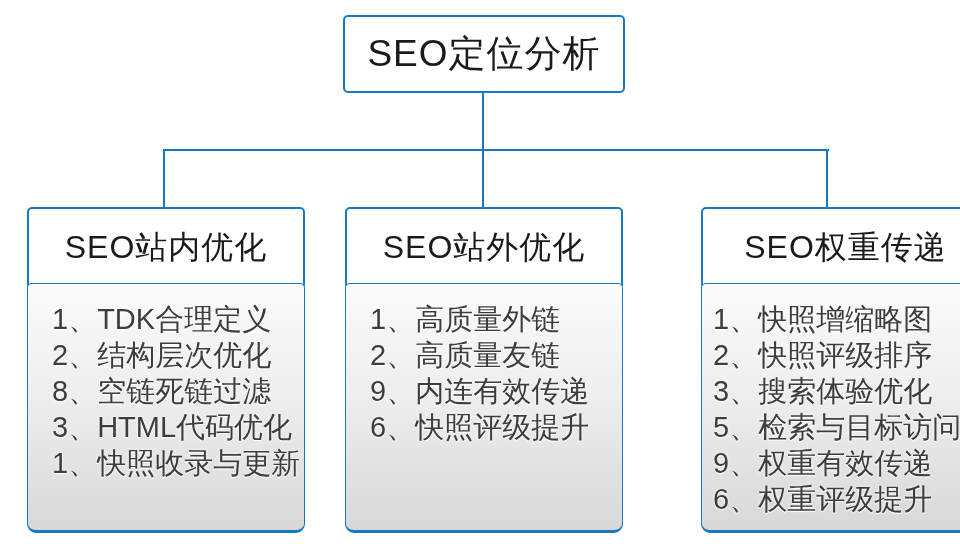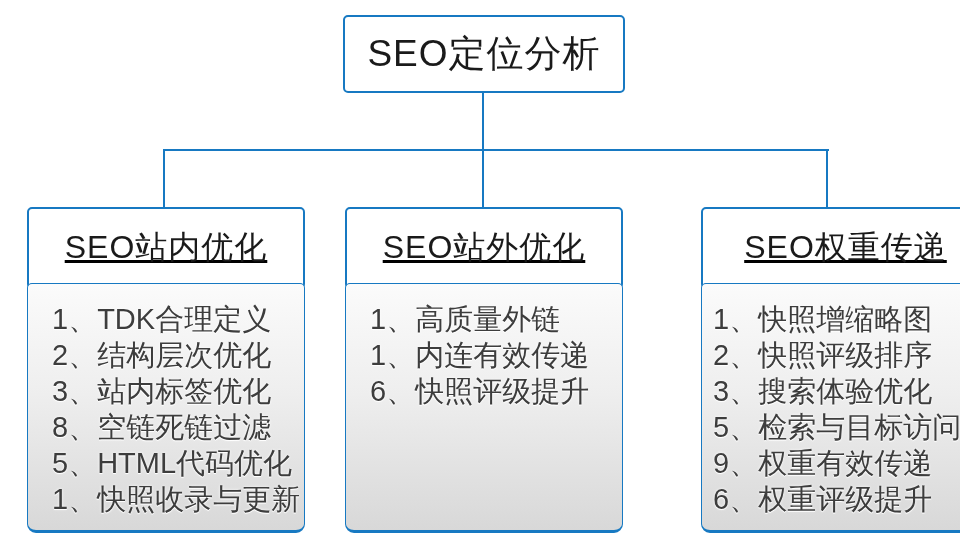--- a/index.html
+++ b/index.html
@@ -33,21 +33,20 @@
   .root-box span {
     font-size: 37px;
     color: #1a1a1a;
     letter-spacing: 1px;
     white-space: nowrap;
   }
   .header-box {
     top: 207px;
     height: 82px;
     width: 278px;
-    text-decoration: underline;
   }
   .header-box span {
     font-size: 32px;
     color: #1a1a1a;
     letter-spacing: 1px;
     white-space: nowrap;
   }
   .list-box {
     position: absolute;
     top: 283px;
@@ -97,32 +96,32 @@
   <div class="connector conn-drop-left"></div>
   <div class="connector conn-drop-mid"></div>
   <div class="connector conn-drop-right"></div>
 
   <div class="box header-box col-1">
     <span>SEO站内优化</span>
   </div>
   <div class="list-box col-1">
     <div class="list-item">1、TDK合理定义</div>
     <div class="list-item">2、结构层次优化</div>
-    <div class="list-item">3、站内标签优化</div>
     <div class="list-item">8、空链死链过滤</div>
-    <div class="list-item">5、HTML代码优化</div>
+    <div class="list-item">3、HTML代码优化</div>
     <div class="list-item">1、快照收录与更新</div>
   </div>
 
   <div class="box header-box col-2">
     <span>SEO站外优化</span>
   </div>
   <div class="list-box col-2">
     <div class="list-item">1、高质量外链</div>
-    <div class="list-item">1、内连有效传递</div>
+    <div class="list-item">2、高质量友链</div>
+    <div class="list-item">9、内连有效传递</div>
     <div class="list-item">6、快照评级提升</div>
   </div>
 
   <div class="box header-box col-3">
     <span>SEO权重传递</span>
   </div>
   <div class="list-box col-3">
     <div class="list-item">1、快照增缩略图</div>
     <div class="list-item">2、快照评级排序</div>
     <div class="list-item">3、搜索体验优化</div>

